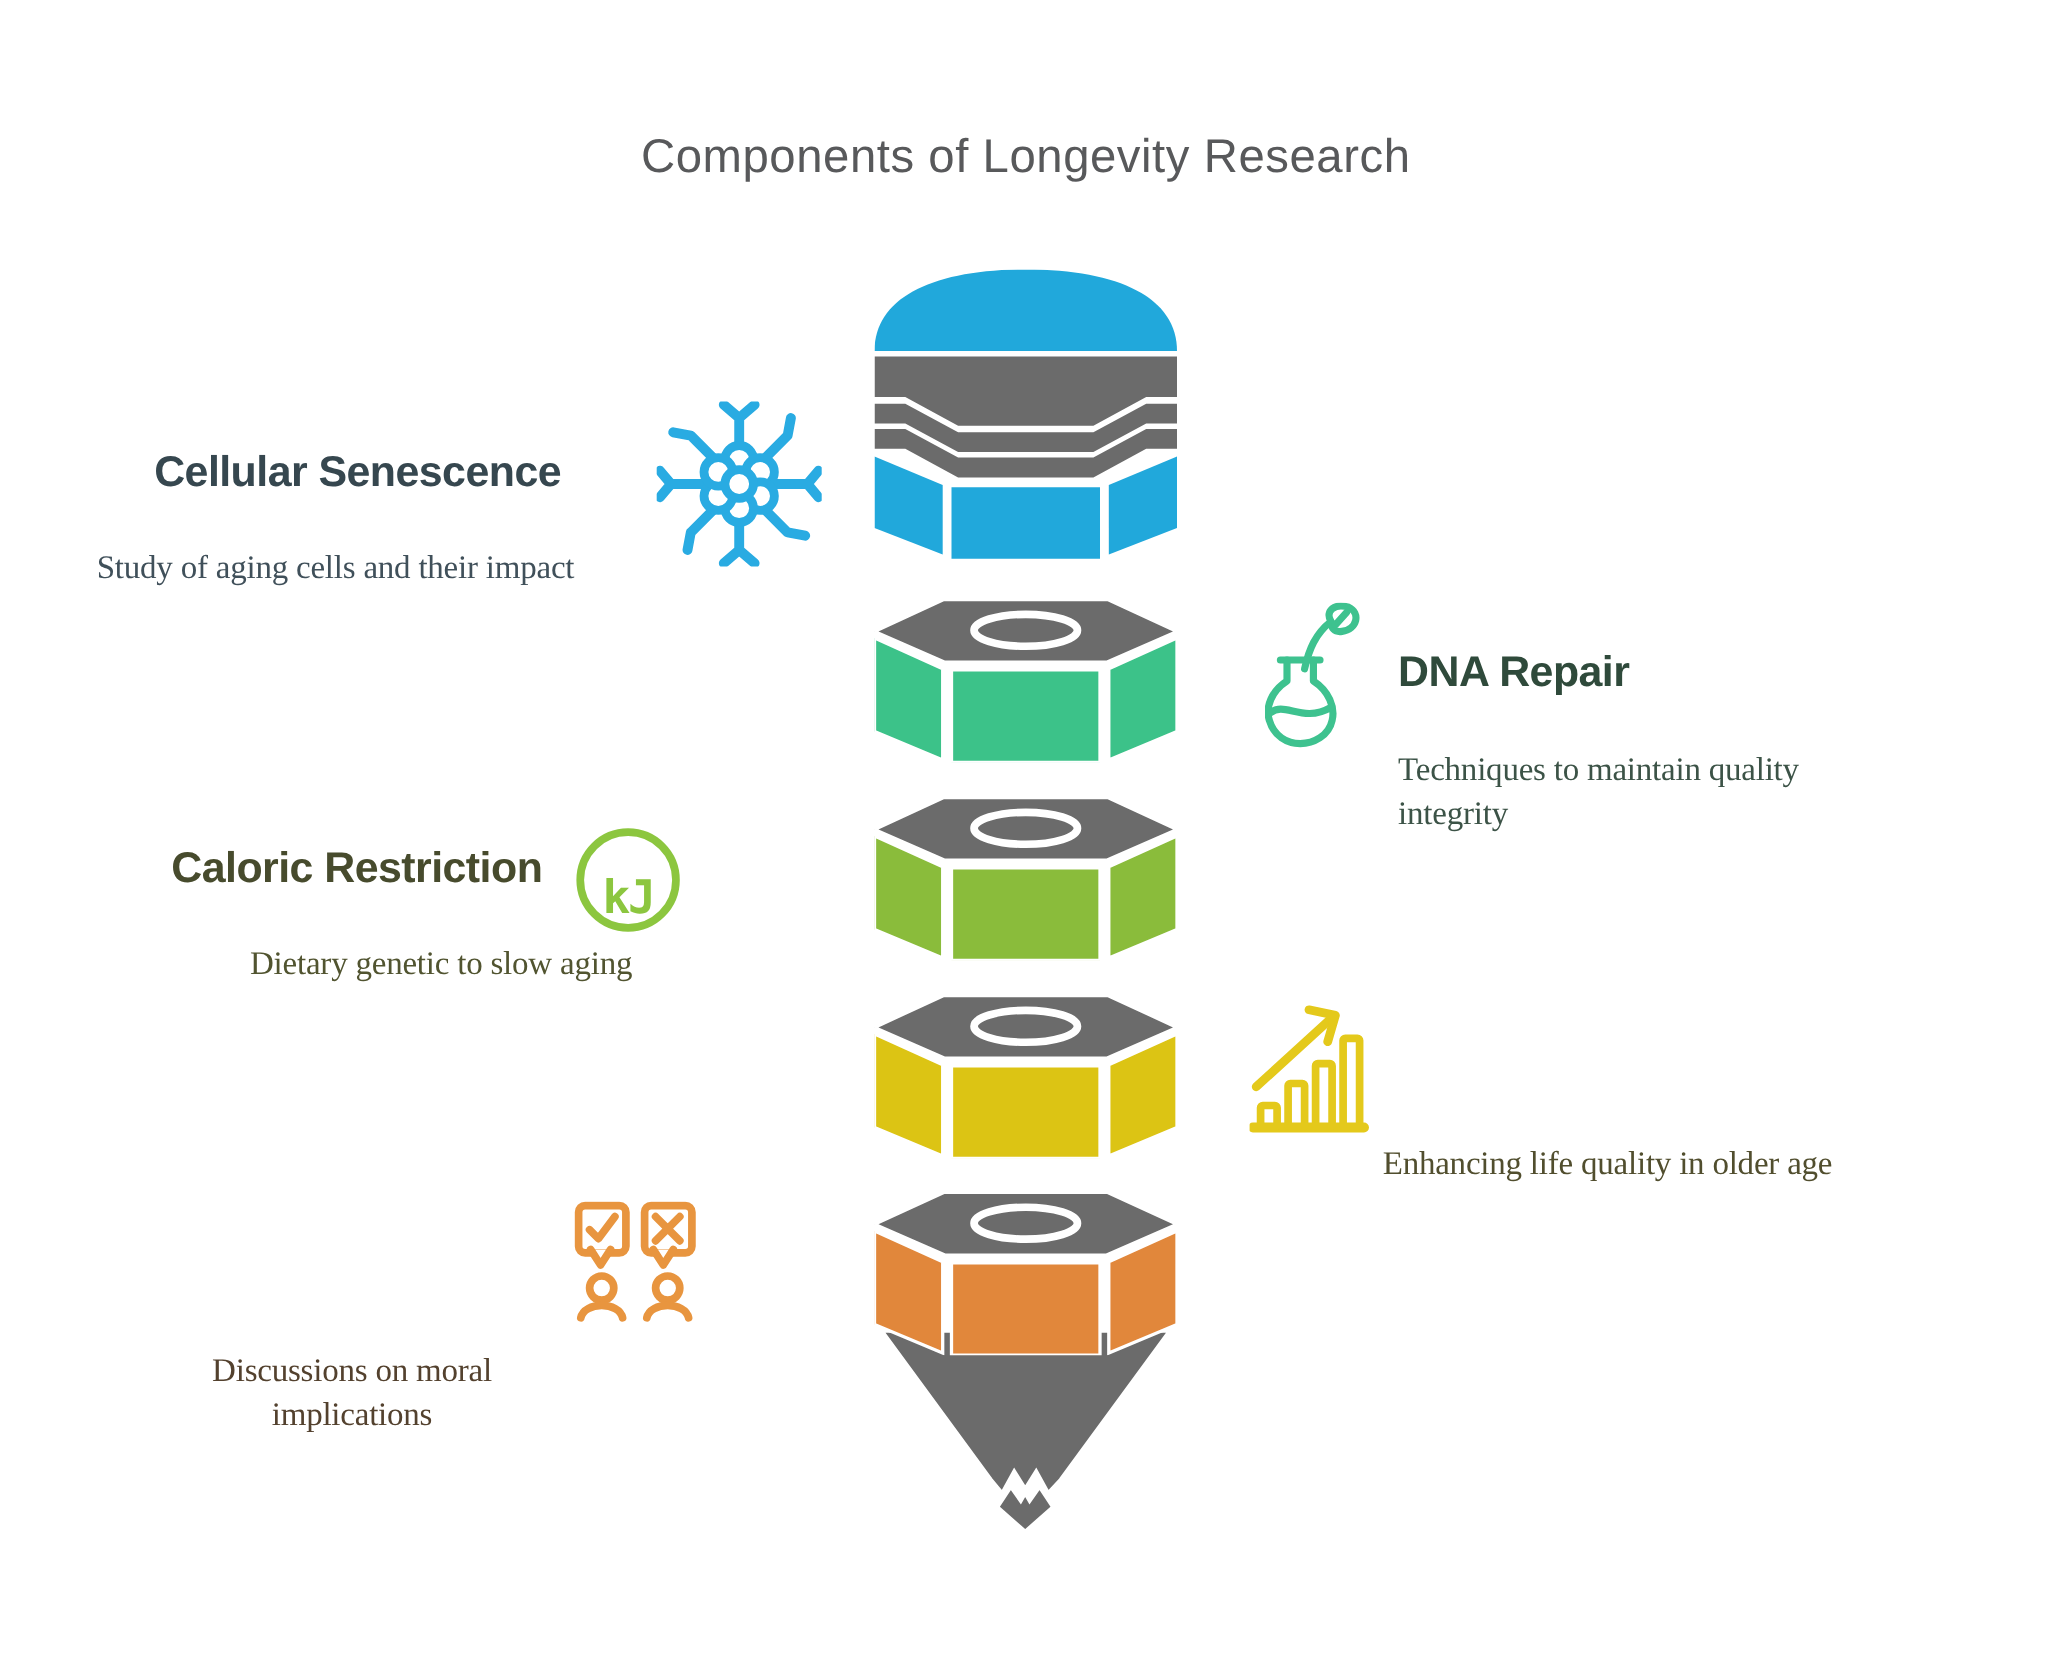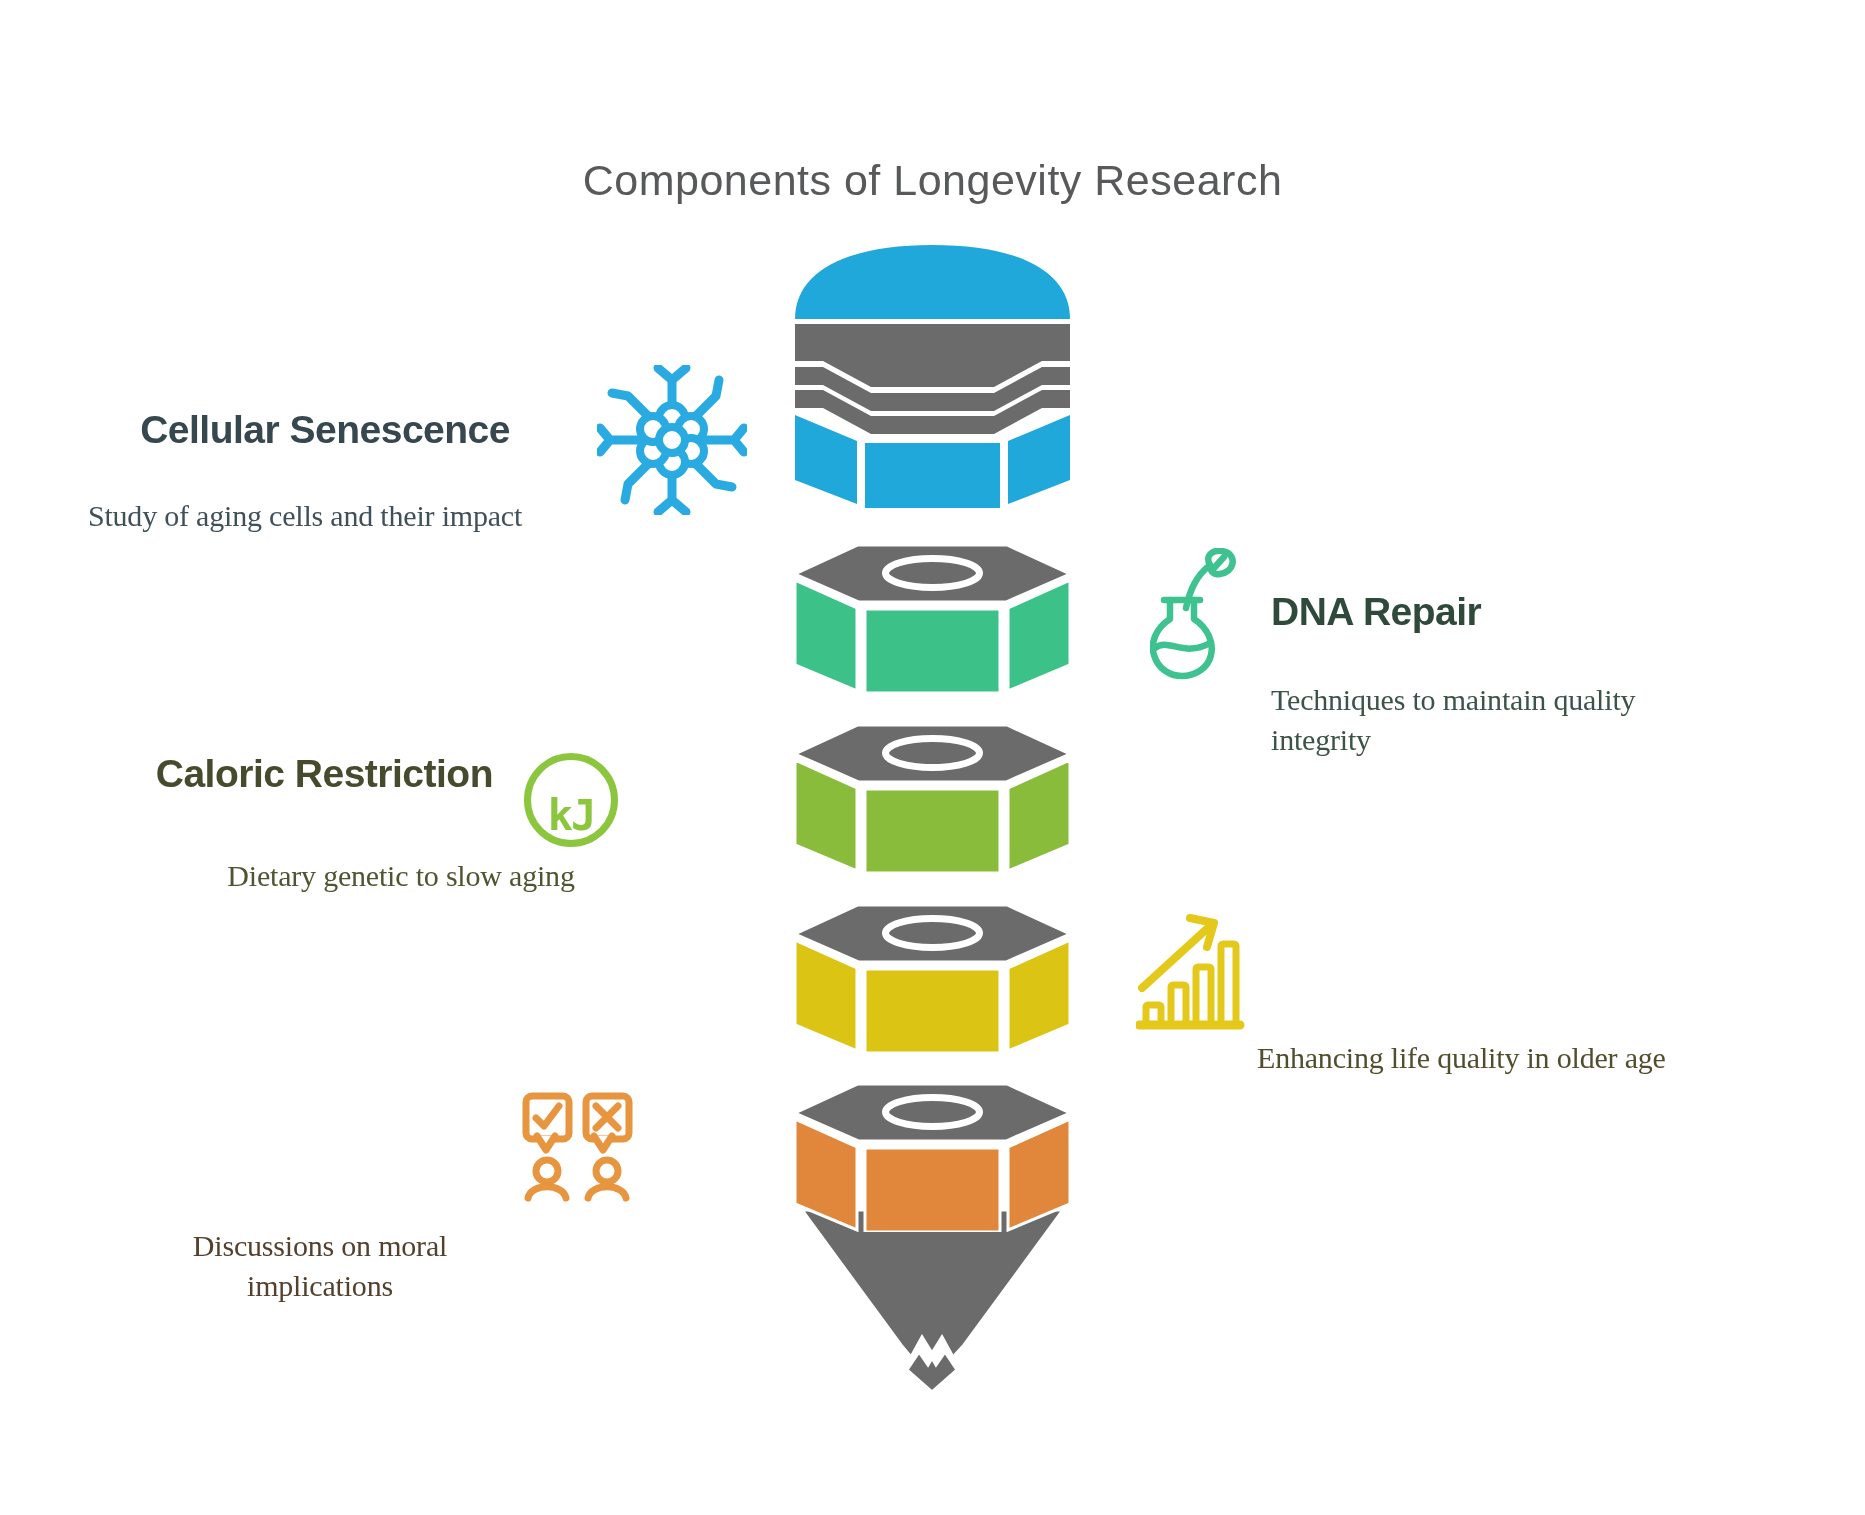--- a/index.html
+++ b/index.html
@@ -2,21 +2,21 @@
 <html style="--title_color: #58595B; --pencil_gray: #6B6B6B; --segment_blue: #21A8DB; --segment_green: #3CC289; --segment_lightgreen: #8ABC3B; --segment_yellow: #DCC414; --segment_orange: #E1873B; --icon_blue: #29ABE2; --icon_green: #3EC28F; --icon_kj: #8CC63F; --icon_yellow: #E4C91B; --icon_orange: #E8953F; --heading_cellular: #36474F; --desc_cellular: #40505A; --heading_dna: #2F4A3B; --desc_dna: #3C5347; --heading_caloric: #474B2D; --desc_caloric: #515430; --heading_quality: #4B4729; --desc_quality: #514E2E; --heading_ethical: #4B3A27; --desc_ethical: #53412E;"><head>
 <meta charset="utf-8">
 <style>
   html,body{margin:0;padding:0;background:#fff;}
   .canvas{
     position:relative;width:1865px;height:1515px;background:#fff;overflow:hidden;
     font-family:"Liberation Sans","DejaVu Sans",sans-serif;
   }
   .title{
     position:absolute;left:0;right:0;top:118px;text-align:center;
-    font-size:43px;font-weight:400;color:var(--title_color);letter-spacing:0.5px;margin-top:38px;
+    font-size:43px;font-weight:400;color:var(--title_color);letter-spacing:0.5px;
   }
   .hd{
     position:absolute;font-size:39px;font-weight:700;letter-spacing:-0.5px;
     white-space:nowrap;line-height:1.15;
   }
   .hd.wrap{white-space:normal;line-height:1.28;}
   .ds{
     position:absolute;font-size:30px;font-weight:400;line-height:1.33;letter-spacing:-0.2px;font-family:Liberation Serif, serif;
   }
   .ta-r{text-align:center;}
@@ -106,21 +106,21 @@
   <div class="ds" style="left:1271px;top:680px;width:380px;color:var(--desc_dna)">Techniques to maintain quality integrity</div>
   <svg class="icon" style="left:1150px;top:548px" width="92" height="136" viewBox="0 0 92 136" fill="none" stroke="var(--icon_green)" stroke-width="6.5" stroke-linecap="round" stroke-linejoin="round">
     <path d="M14,52 H50"></path>
     <path d="M20,52 V71 C6,80 0,95 4,107 C8,121 20,128 32,128 C44,128 58,121 61,107 C64,95 58,80 44,71 V52"></path>
     <path d="M5,100 C18,89 34,110 60,95"></path>
     <path d="M36,60 C40,42 46,28 60,17"></path>
     <path d="M60,17 C54,7 64,0 76,4 C87,9 84,24 70,26 C63,27 60,23 60,17 Z"></path>
     <path d="M64,20 L74,9"></path>
   </svg>
 
-  <div class="hd ta-r" style="right:1372px;top:752px;color:var(--heading_caloric)">Caloric Restriction</div>
+  <div class="hd ta-r" style="right:1372px;top:768px;color:var(--heading_caloric)">Caloric Restriction</div>
   <div class="ds ta-r" style="right:1284px;top:856px;width:360px;color:var(--desc_caloric)">Dietary genetic to slow aging</div>
   <div class="kj-circle" style="left:524px;top:753px">
     <span>kJ</span>
   </div>
 
   <div class="ds" style="left:1257px;top:1038px;width:480px;color:var(--desc_quality)">Enhancing life quality in older age</div>
   <svg class="icon" style="left:1136px;top:908px" width="120" height="126" viewBox="0 0 120 126" fill="none" stroke="var(--icon_yellow)" stroke-linecap="round" stroke-linejoin="round">
     <path d="M3,117 H104" stroke-width="9"></path>
     <g stroke-width="7">
       <rect x="10" y="97" width="15" height="20" rx="2"></rect>

